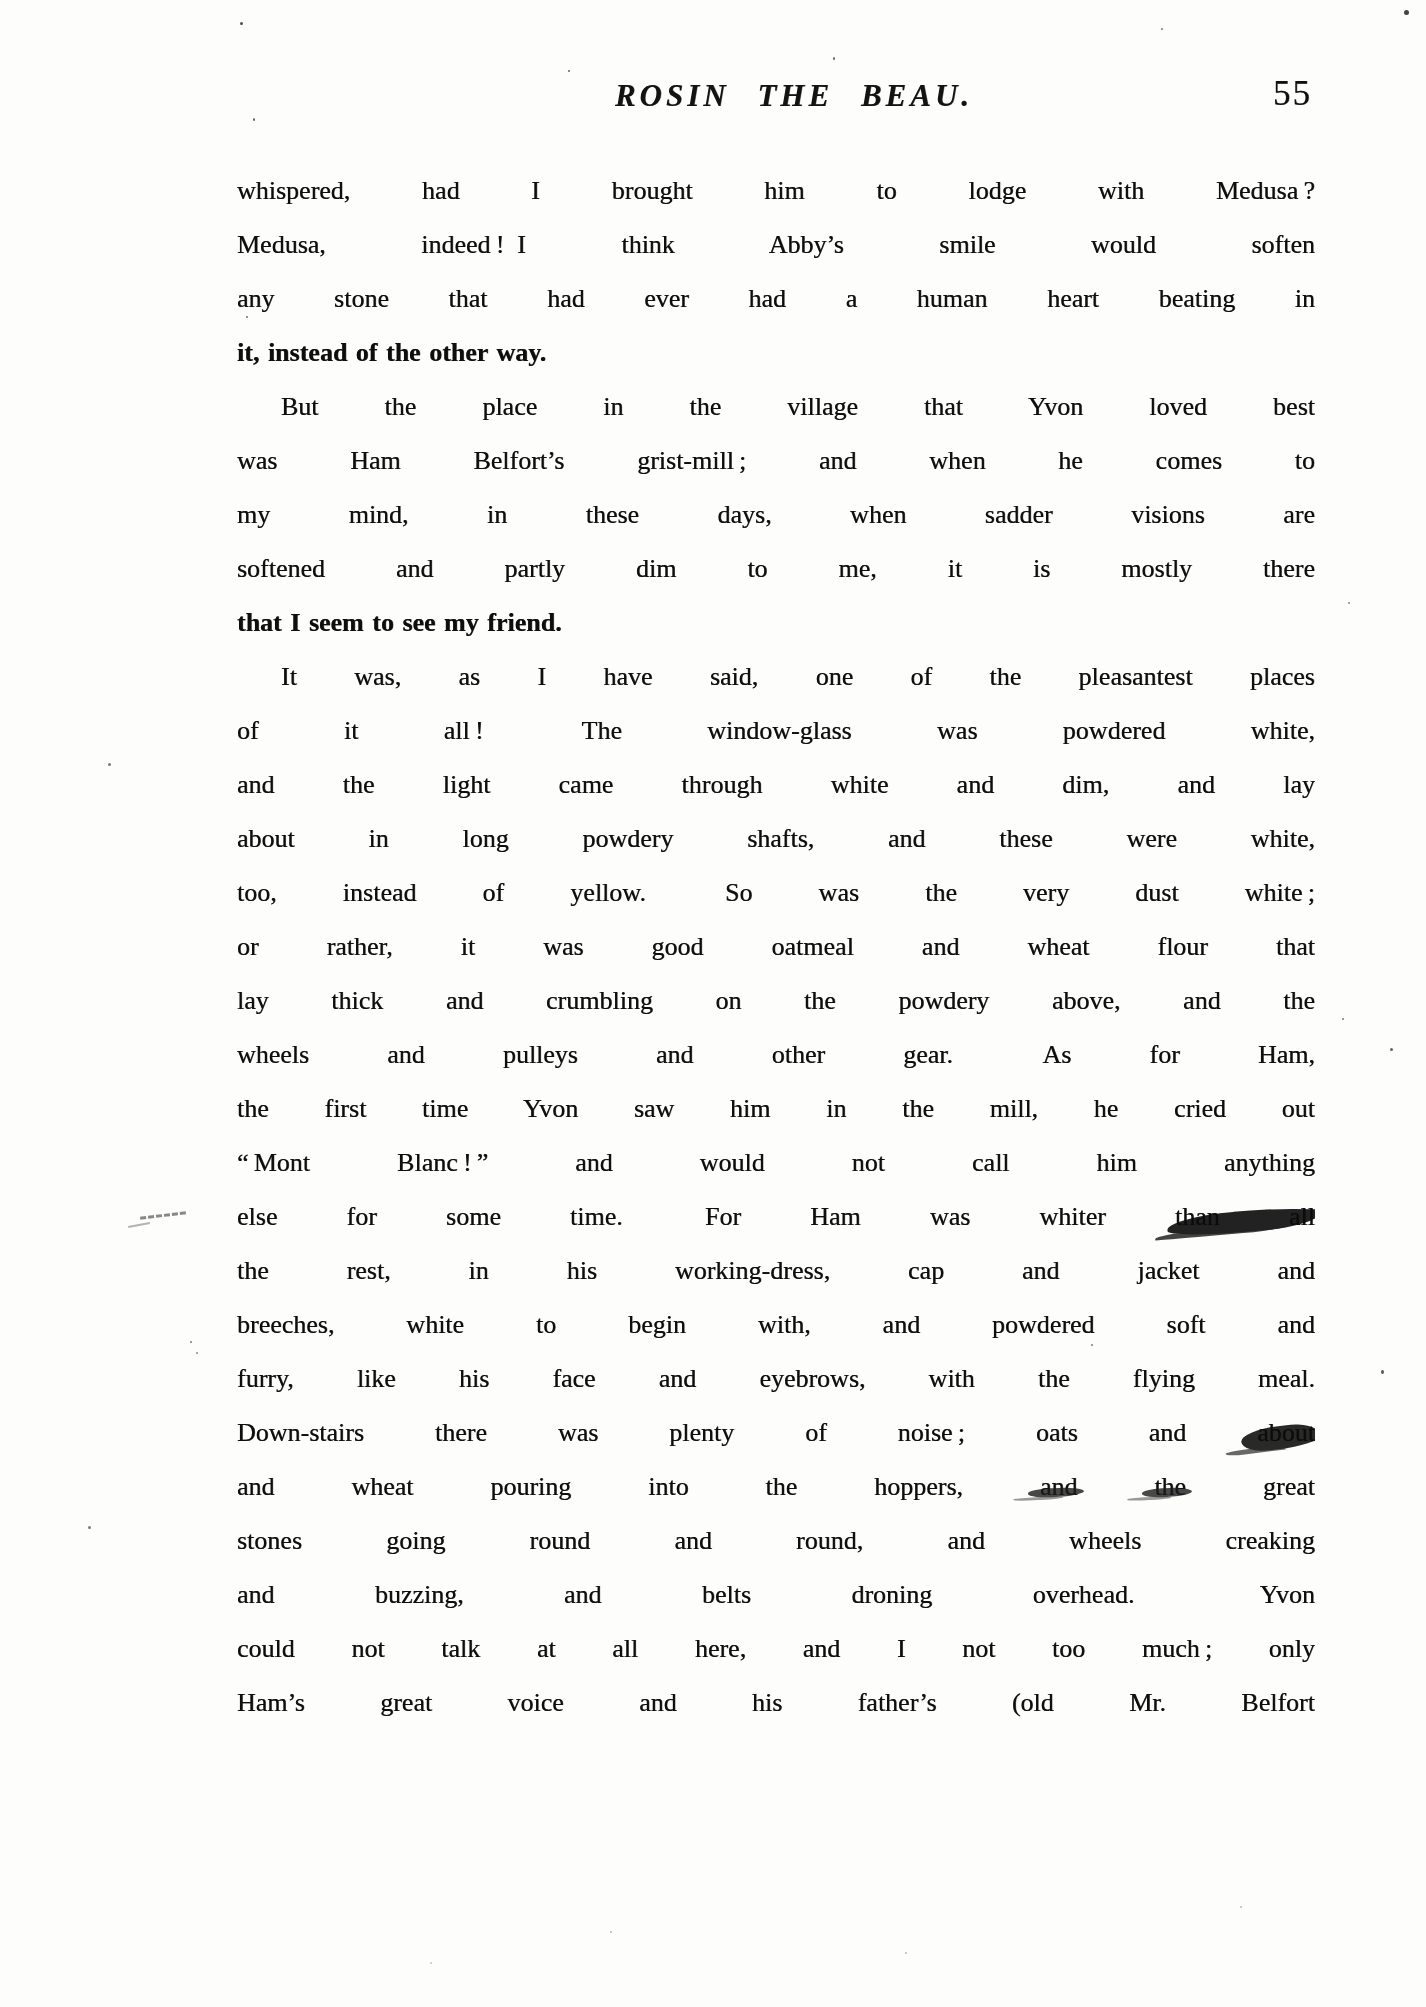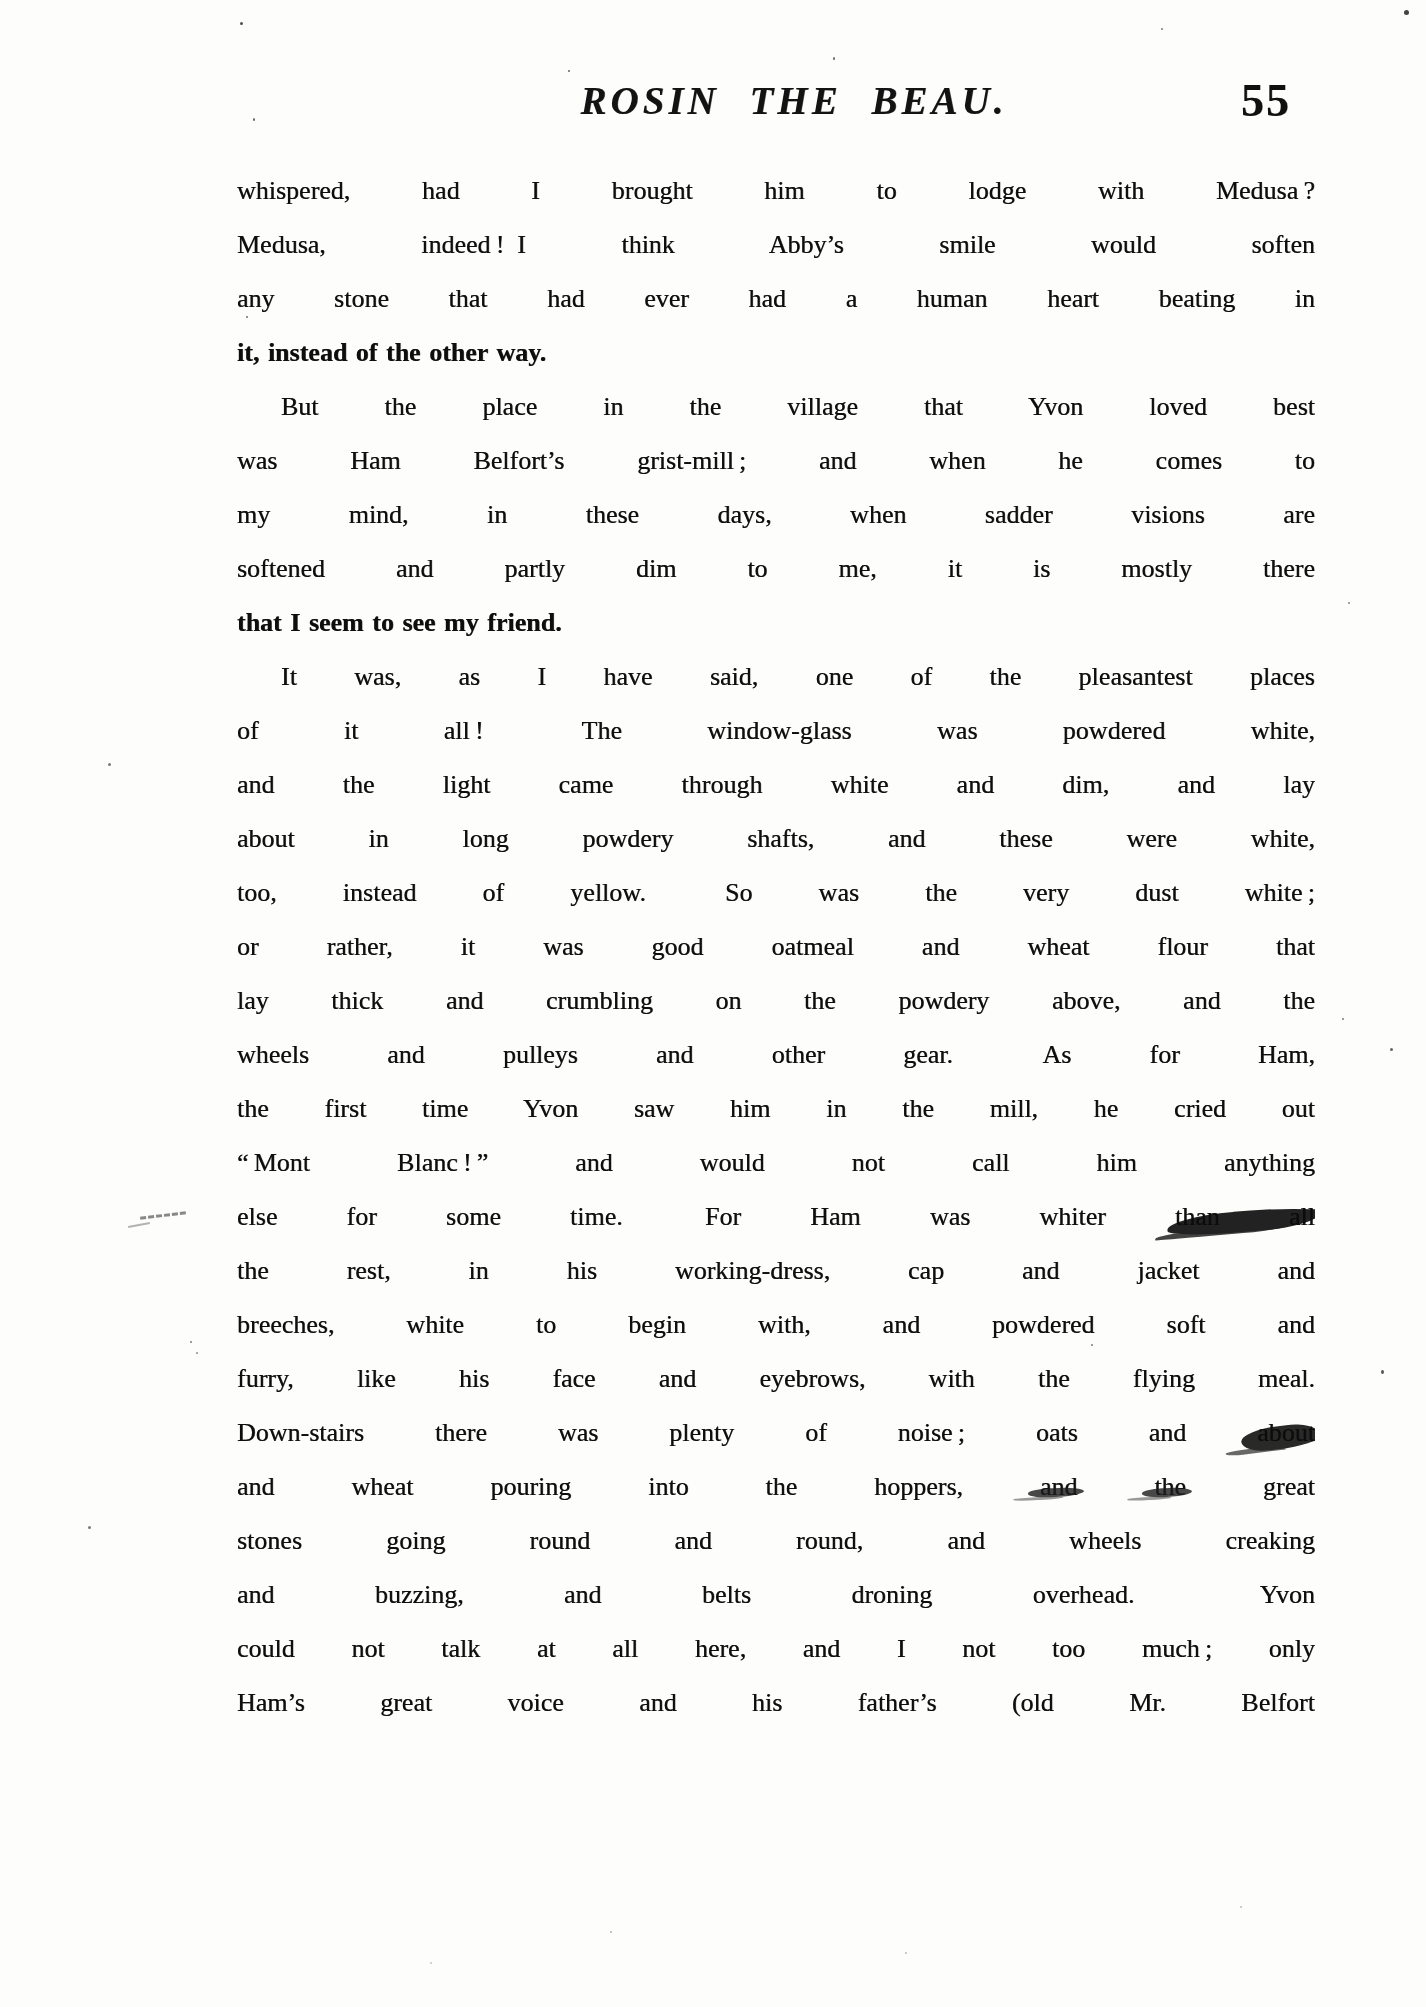--- a/index.html
+++ b/index.html
@@ -16,31 +16,31 @@
 
   
   .header-row{
     position:absolute;left:237px;top:78px;width:1078px;height:50px;
   }
   .running-title{
     position:absolute;left:0;right:0;top:0;
     text-align:center;
     transform:translateX(18px);
     font-style:italic;
-    font-size:39px;
+    font-size:31px;
     letter-spacing:4px;
     word-spacing:16px;
     font-weight:bold;
     color:#131313;
     text-shadow:0.5px 0 0 rgba(0,0,0,.45);
   }
   .page-number{
-    position:absolute;right:24px;top:-4px;
-    font-size:46px;
-    font-weight:bold;
+    position:absolute;right:3px;top:-4px;
+    font-size:35px;
+    font-weight:normal;
     letter-spacing:2px;
     color:#101010;
     text-shadow:0.5px 0 0 rgba(0,0,0,.45);
   }
 
   
   .text-block{
     position:absolute;left:237px;top:164px;width:1078px;
   }
   .line{

